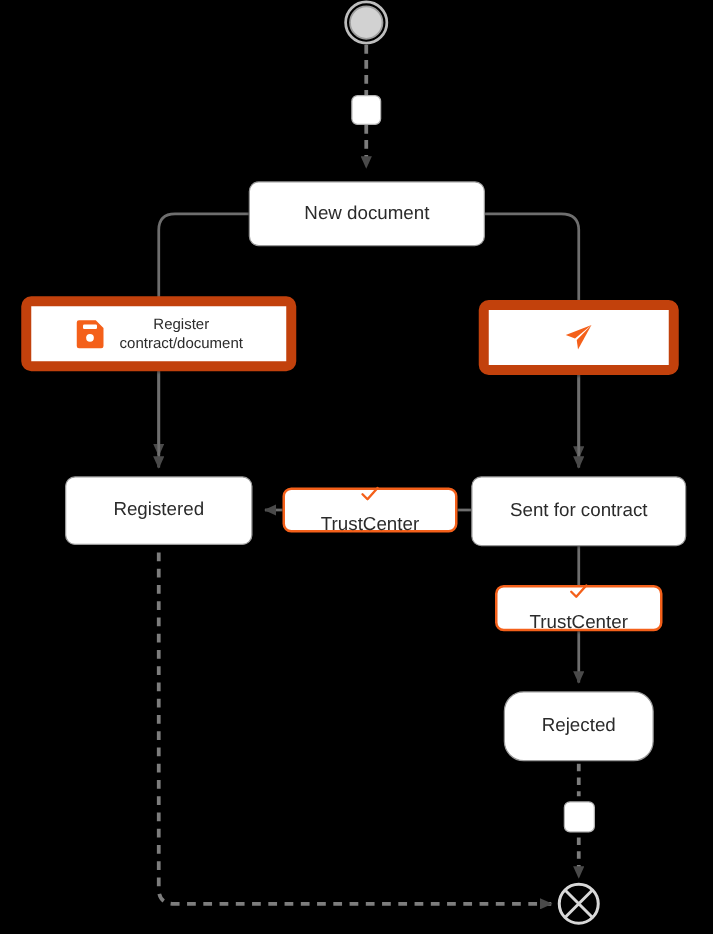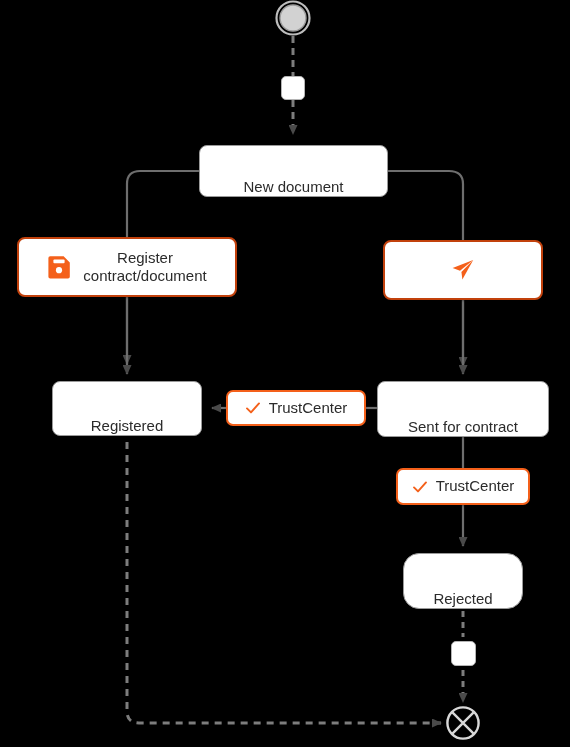--- a/index.html
+++ b/index.html
@@ -32,36 +32,36 @@
     background: #ffffff;
     border-radius: 8px;
     text-align: center;
     line-height: 1.22;
     color: #2b2b2b;
   }
   .node.state {
     border: 1px solid #9a9a9a;
     font-size: 15px;
     box-shadow: 0 1px 2px rgba(0,0,0,0.35);
-    align-items: flex-end;
   }
   .node.action {
-    border: 2px solid #c2410c;
-    font-size: 15px;
+    border: 8px solid #c2410c;
+    font-size: 12px;
     gap: 10px;
     padding: 0 10px;
     box-shadow: 0 1px 2px rgba(0,0,0,0.35);
   }
   .node.badge {
     border: 2px solid #f4601a;
     border-radius: 7px;
     gap: 8px;
     padding: 0 12px;
     font-size: 15px;
     box-shadow: 0 1px 2px rgba(0,0,0,0.35);
+    flex-direction: column;
   }
   .node-label {
     white-space: pre-line;
     color: #2b2b2b;
   }
   .icon {
     flex: 0 0 auto;
     display: inline-flex;
     align-items: center;
     justify-content: center;

